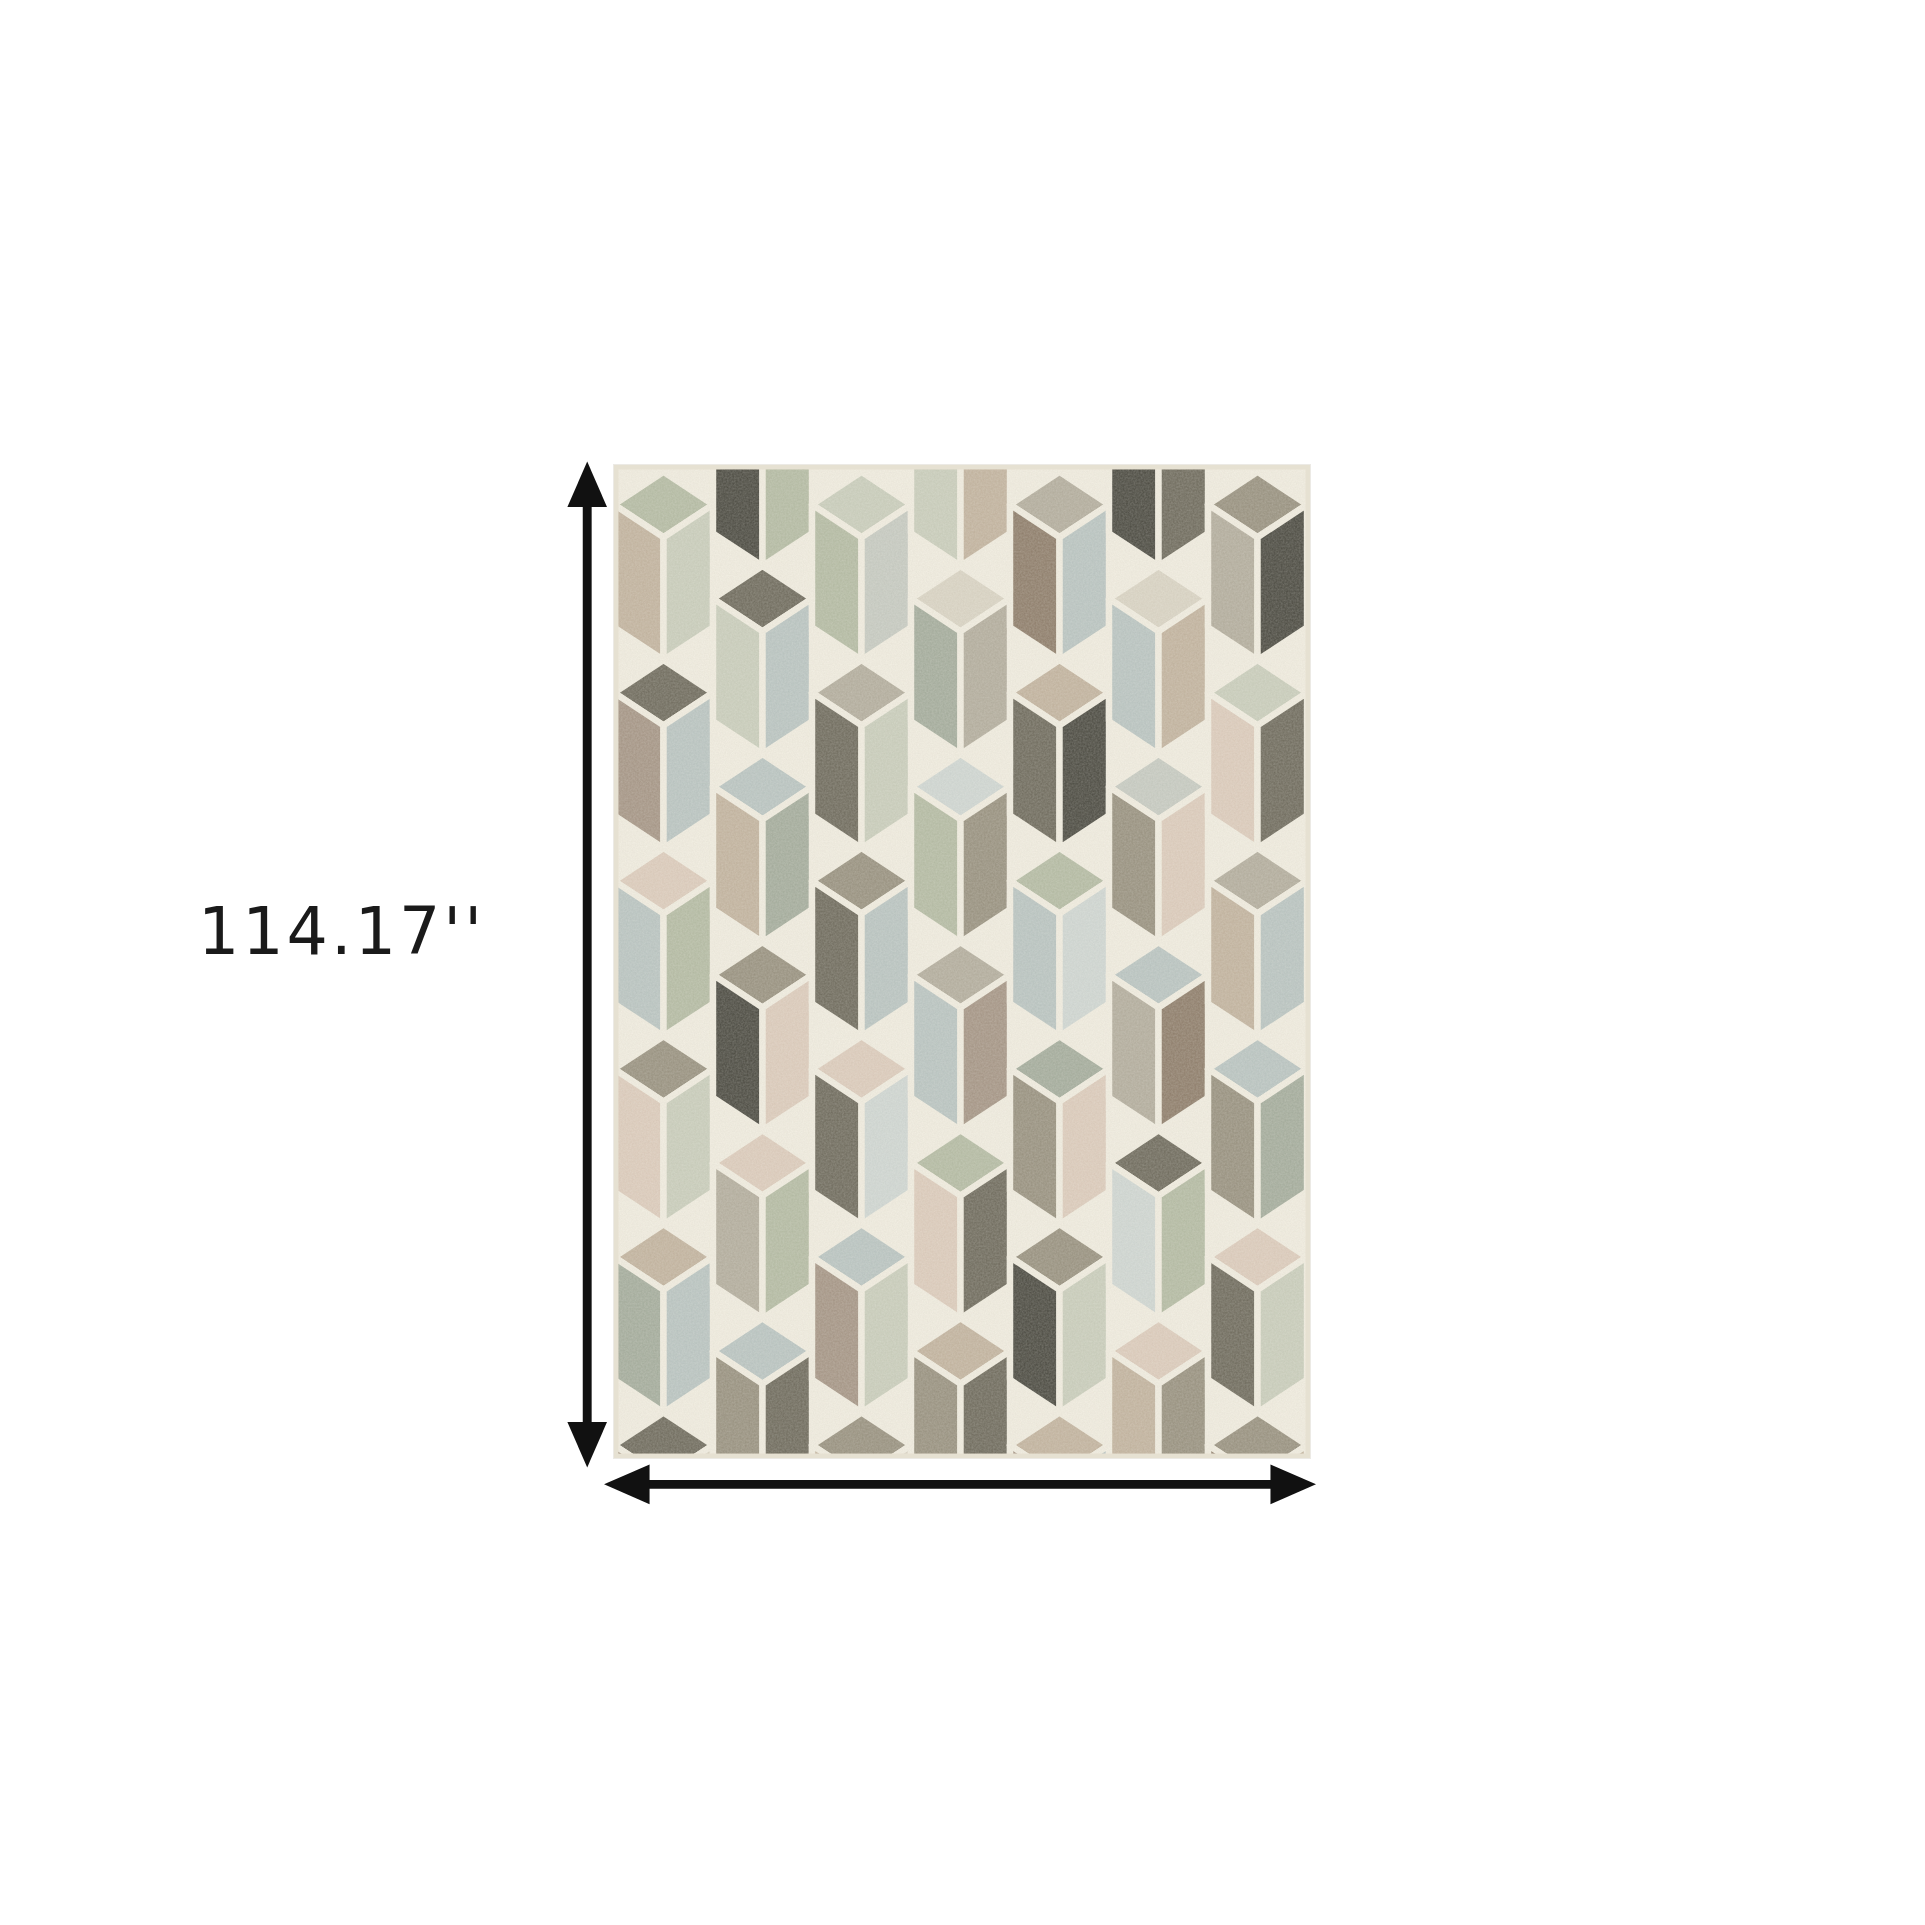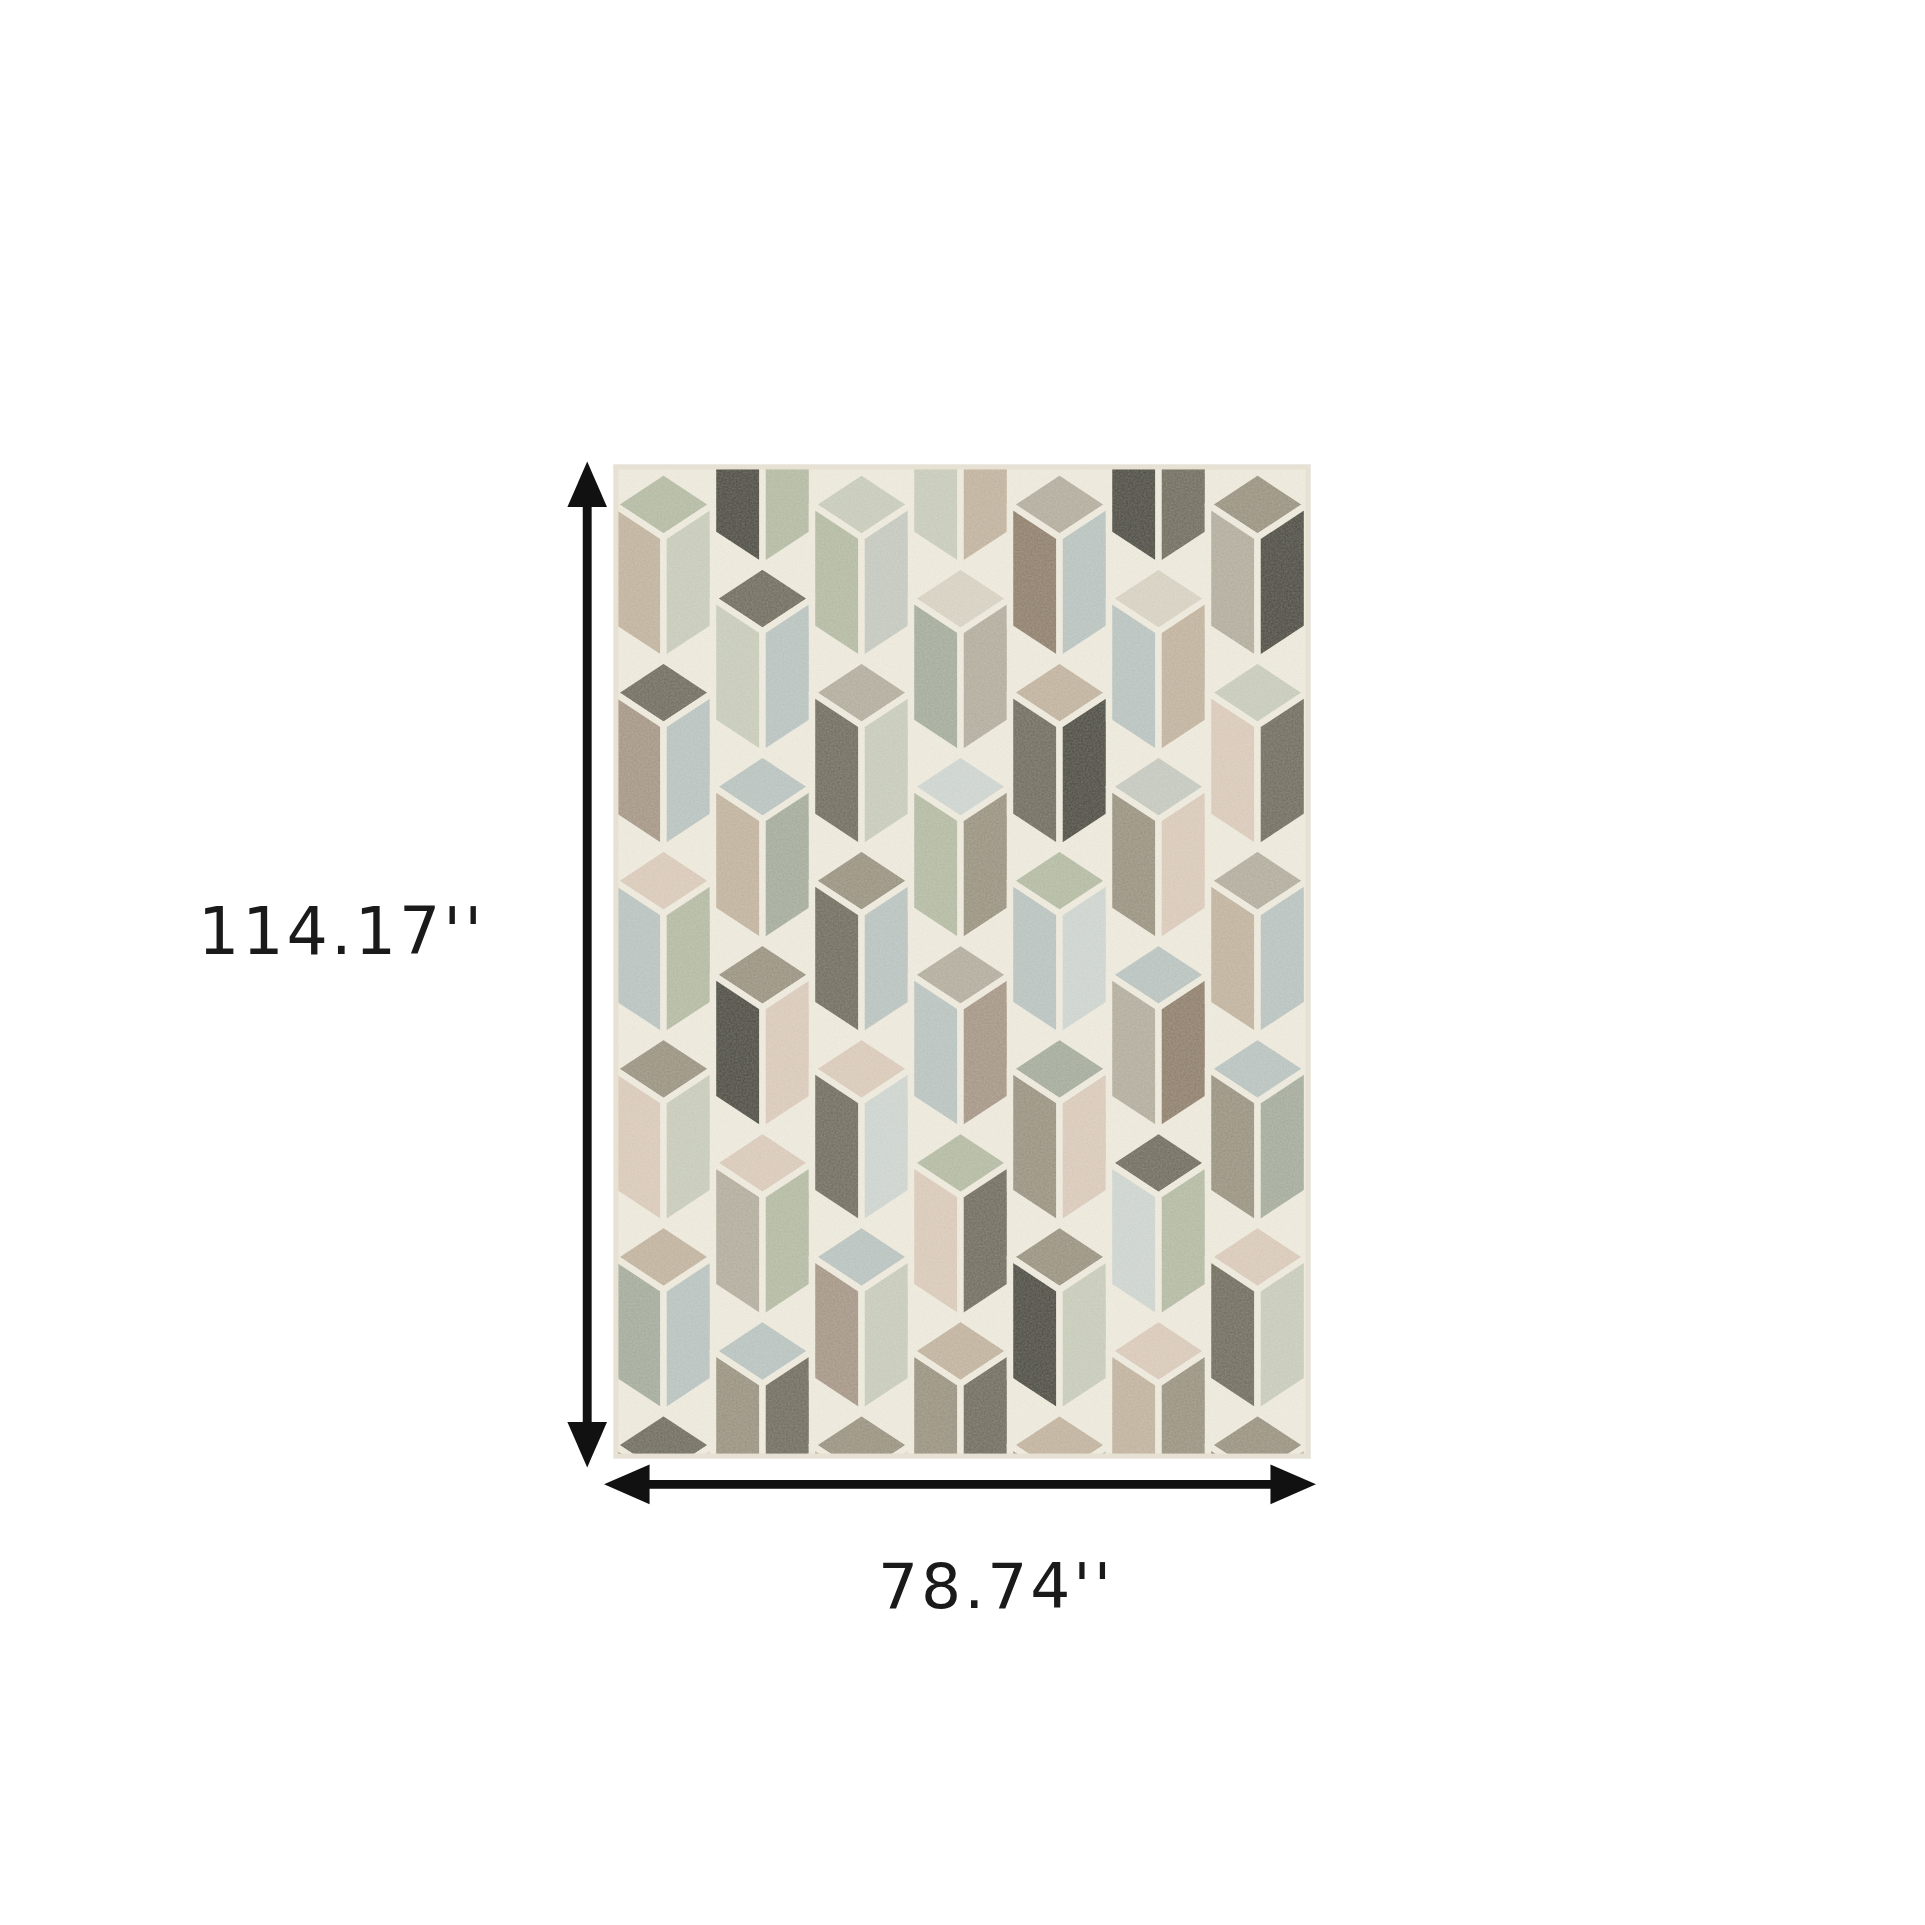--- a/index.html
+++ b/index.html
@@ -188,15 +188,14 @@
       <polygon points="593,1482 613,1436 573,1436" stroke="none" fill="#111111"></polygon>
     </g>
     <g stroke="#111111" fill="#111111">
       <line x1="644" y1="1499" x2="1295" y2="1499" stroke-width="9" stroke="#111111"></line>
       <polygon points="610,1499 656,1479 656,1519" stroke="none" fill="#111111"></polygon>
       <polygon points="1329,1499 1283,1479 1283,1519" stroke="none" fill="#111111"></polygon>
     </g>
   </svg>
 
   <div class="dim-label" id="height-label" style="color: rgb(26, 26, 26);">114.17''</div>
-  <div class="dim-label" id="width-label" style="color: rgb(26, 26, 26);">78.74''</div>
 </div>
 
 
 </body></html>

